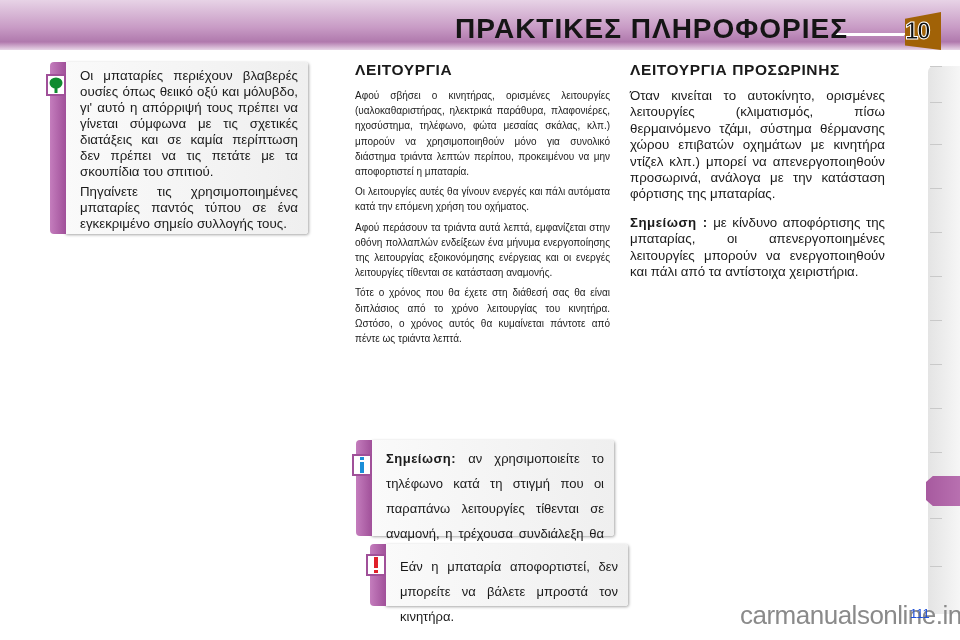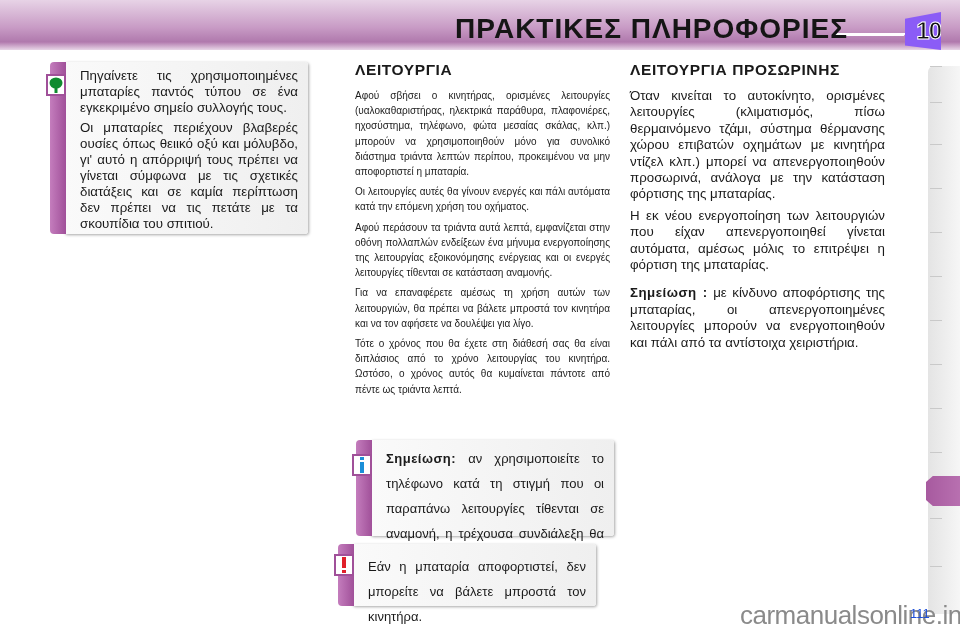--- a/index.html
+++ b/index.html
@@ -21,23 +21,23 @@
   .header-underline {
     position:absolute; left:0; top:50px; width:960px; height:3px; background:#ffffff;
   }
   .header-title {
     position:absolute; right:112px; top:13px;
     font-size:28px; font-weight:bold; letter-spacing:1px; color:#151515;
     font-family:"Liberation Sans", sans-serif;
   }
   .chapter-badge {
     position:absolute; left:905px; top:12px; width:36px; height:38px;
-    background:#8b5cf6;
+    background:#a16207;
     clip-path:polygon(0 18%, 100% 0, 100% 100%, 0 88%);
-    display:flex; align-items:center; justify-content:flex-end;
+    display:flex; align-items:center; justify-content:flex-start;
   }
   .chapter-badge span {
     font-size:24px; font-weight:bold; color:#111; letter-spacing:-1px;
     -webkit-text-stroke:1px #fff;
   }
   .header-line {
     position:absolute; left:835px; top:33px; width:70px; height:3px; background:#fff;
     transform:skewX(-40deg);
   }
 
@@ -113,67 +113,65 @@
 
 <div class="note" style="left:64px; top:62px; width:244px; height:172px;">
   <div class="note-bar"></div>
   <div class="note-icon" style="top:12px;">
     <svg width="14" height="16" viewBox="0 0 14 16">
       <ellipse cx="7" cy="6" rx="6.5" ry="5.5" fill="#0e8a2e"></ellipse>
       <rect x="5.5" y="9" width="3" height="7" fill="#0e8a2e"></rect>
     </svg>
   </div>
   <div class="note-text" style="font-size:13.3px; line-height:16px; padding-top:6px;">
+    <p>Οι μπαταρίες περιέχουν βλαβερές ουσίες όπως θειικό οξύ και μόλυβδο, γι' αυτό η απόρριψή τους πρέπει να γίνεται σύμφωνα με τις σχετικές διατάξεις και σε καμία περίπτωση δεν πρέπει να τις πετάτε με τα σκουπίδια του σπιτιού.</p>
     <p>Πηγαίνετε τις χρησιμοποιημένες μπαταρίες παντός τύπου σε ένα εγκεκριμένο σημείο συλλογής τους.</p>
-    <p>Οι μπαταρίες περιέχουν βλαβερές ουσίες όπως θειικό οξύ και μόλυβδο, γι' αυτό η απόρριψή τους πρέπει να γίνεται σύμφωνα με τις σχετικές διατάξεις και σε καμία περίπτωση δεν πρέπει να τις πετάτε με τα σκουπίδια του σπιτιού.</p>
   </div>
 </div>
 
 <div class="col col2" style="left:355px; top:60px; width:255px;">
   <h2>ΛΕΙΤΟΥΡΓΙΑ</h2>
   <div class="body" style="margin-top:8px;">
     <p>Αφού σβήσει ο κινητήρας, ορισμένες λειτουργίες (υαλοκαθαριστήρας, ηλεκτρικά παράθυρα, πλαφονιέρες, ηχοσύστημα, τηλέφωνο, φώτα μεσαίας σκάλας, κλπ.) μπορούν να χρησιμοποιηθούν μόνο για συνολικό διάστημα τριάντα λεπτών περίπου, προκειμένου να μην αποφορτιστεί η μπαταρία.</p>
     <p>Οι λειτουργίες αυτές θα γίνουν ενεργές και πάλι αυτόματα κατά την επόμενη χρήση του οχήματος.</p>
     <p>Αφού περάσουν τα τριάντα αυτά λεπτά, εμφανίζεται στην οθόνη πολλαπλών ενδείξεων ένα μήνυμα ενεργοποίησης της λειτουργίας εξοικονόμησης ενέργειας και οι ενεργές λειτουργίες τίθενται σε κατάσταση αναμονής.</p>
-    <p>Για να επαναφέρετε αμέσως τη χρήση αυτών των λειτουργιών, θα πρέπει να βάλετε μπροστά τον κινητήρα και να τον αφήσετε να δουλέψει για λίγο.</p>
     <p>Τότε ο χρόνος που θα έχετε στη διάθεσή σας θα είναι διπλάσιος από το χρόνο λειτουργίας του κινητήρα. Ωστόσο, ο χρόνος αυτός θα κυμαίνεται πάντοτε από πέντε ως τριάντα λεπτά.</p>
   </div>
 </div>
 
 <div class="note" style="left:370px; top:440px; width:244px; height:96px;">
   <div class="note-bar"></div>
   <div class="note-icon">
     <svg width="8" height="16" viewBox="0 0 8 16">
       <rect x="2" y="0" width="4" height="3" fill="#1a8fd8"></rect>
       <rect x="2" y="5" width="4" height="11" fill="#1a8fd8"></rect>
     </svg>
   </div>
   <div class="note-text" style="padding-top:6px;">
     <span class="note-bold">Σημείωση:</span><span> αν χρησιμοποιείτε το τηλέφωνο κατά τη στιγμή που οι παραπάνω λειτουργίες τίθενται σε αναμονή, η τρέχουσα συνδιάλεξη θα μπορέσει να ολοκληρωθεί.</span>
   </div>
 </div>
 
-<div class="note" style="left:352px; top:544px; width:244px; height:62px;">
+<div class="note" style="left:384px; top:544px; width:244px; height:62px;">
   <div class="note-bar"></div>
   <div class="note-icon" style="top:10px;">
     <svg width="8" height="16" viewBox="0 0 8 16">
       <rect x="2" y="0" width="4" height="11" fill="#e0202a"></rect>
       <rect x="2" y="13" width="4" height="3" fill="#e0202a"></rect>
     </svg>
   </div>
   <div class="note-text" style="padding-top:10px;">
     <span>Εάν η μπαταρία αποφορτιστεί, δεν μπορείτε να βάλετε μπροστά τον κινητήρα.</span>
   </div>
 </div>
 
 <div class="col col3" style="left:630px; top:60px; width:255px;">
   <h2>ΛΕΙΤΟΥΡΓΙΑ ΠΡΟΣΩΡΙΝΗΣ</h2>
   <div class="body" style="margin-top:8px;">
     <p>Όταν κινείται το αυτοκίνητο, ορισμένες λειτουργίες (κλιματισμός, πίσω θερμαινόμενο τζάμι, σύστημα θέρμανσης χώρου επιβατών οχημάτων με κινητήρα ντίζελ κλπ.) μπορεί να απενεργοποιηθούν προσωρινά, ανάλογα με την κατάσταση φόρτισης της μπαταρίας.</p>
-    <p>Η εκ νέου ενεργοποίηση των λειτουργιών που είχαν απενεργοποιηθεί γίνεται αυτόματα, αμέσως μόλις το επιτρέψει η φόρτιση της μπαταρίας.</p>
     <p style="margin-top:12px;">
       <span class="note-bold">Σημείωση :</span><span> με κίνδυνο αποφόρτισης της μπαταρίας, οι απενεργοποιημένες λειτουργίες μπορούν να ενεργοποιηθούν και πάλι από τα αντίστοιχα χειριστήρια.</span>
     </p>
   </div>
 </div>
 
 <div class="side-tabs">
   <div class="side-tab-line" style="top:0px;"></div>
   <div class="side-tab-line" style="top:36px;"></div>
   <div class="side-tab-line" style="top:78px;"></div>

